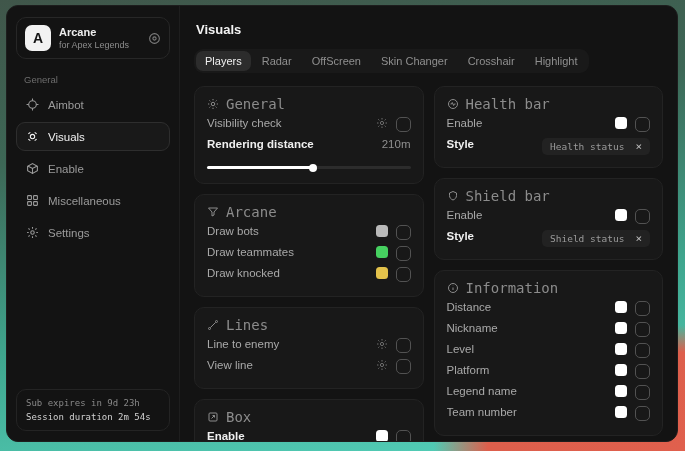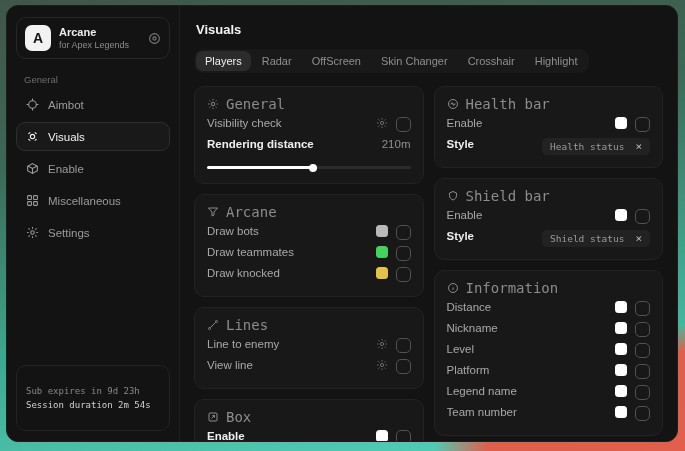--- a/index.html
+++ b/index.html
@@ -25,21 +25,21 @@
   .brand-name { font-size:11px; font-weight:bold; color:#ededed; }
   .brand-sub { font-size:9px; color:#8d8d8d; margin-top:2px; }
   .brand-ic { margin-left:auto; color:#7c7c7c; display:flex; }
   .cat { font-size:9.5px; color:#6d6d6d; margin:15px 0 5px 8px; }
   .nav-item { display:flex; align-items:center; gap:9px; padding:7px 9px;
     border-radius:9px; border:1px solid transparent; color:#9b9b9b;
     font-size:11.5px; margin-bottom:3px; cursor:pointer; }
   .nav-item.active { color:#f1f1f1; border-color:#2e2e2e; background:#191919; }
   .nav-item .ic { flex:0 0 auto; }
   .sb-footer { margin-top:auto; border:1px solid #242424; border-radius:10px;
-    padding:20px 9px; font-family:"DejaVu Sans Mono", monospace; }
+    padding:8px 9px; font-family:"DejaVu Sans Mono", monospace; }
   .sb-footer .l1 { font-size:9px; color:#888; margin-bottom:4px; }
   .sb-footer .l2 { font-size:9px; color:#d2d2d2; }
 
   
   .main { flex:1; padding:13px 14px 10px 14px; display:flex; flex-direction:column; min-width:0; }
   .page-title { font-size:13px; font-weight:bold; color:#f2f2f2; margin:3px 0 12px 2px; }
   .tabs { display:flex; width:fit-content; background:#191919; border-radius:9px;
     padding:2px; gap:2px; margin-bottom:13px; }
   .tab { padding:4px 9px; border-radius:7px; font-size:11px; color:#8f8f8f; cursor:pointer; white-space:nowrap; }
   .tab.active { background:#2c2c2c; color:#f1f1f1; }

